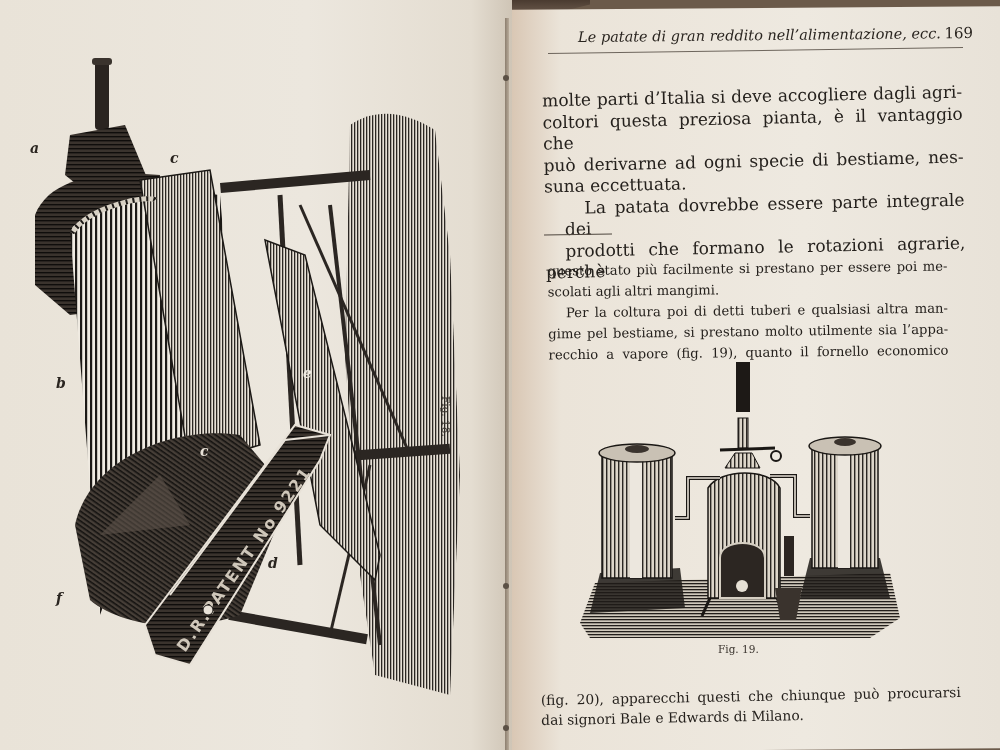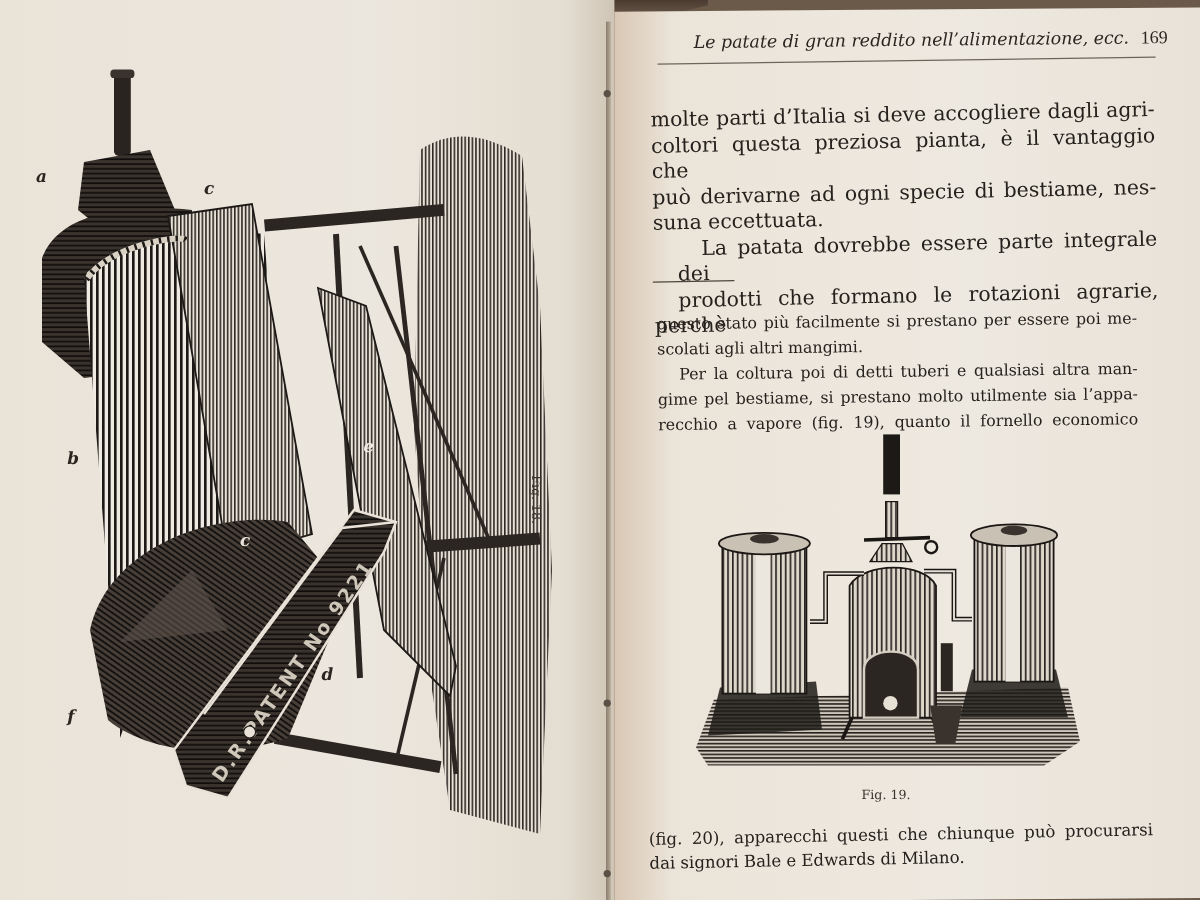--- a/index.html
+++ b/index.html
@@ -33,21 +33,21 @@
     background: #5b5045; left: 503px;
   }
 
   
   .running-head {
     position: absolute; left: 578px; top: 26px; width: 395px;
     font-style: italic; font-size: 14.5px; color: #2a2520;
     display: flex; justify-content: space-between; align-items: baseline;
     transform: rotate(-0.6deg);
   }
-  .running-head .folio { font-style: normal; font-size: 15px; font-family: Liberation Serif, serif; }
+  .running-head .folio { font-style: normal; font-size: 15px; }
   .head-rule {
     position: absolute; left: 548px; top: 50px; width: 415px; height: 1px;
     background: #6d655c; transform: rotate(-0.8deg);
   }
 
   .text-block {
     position: absolute; color: #25211d;
     font-family: "DejaVu Serif", serif;
   }
   .text-main {
@@ -67,21 +67,21 @@
   .text-note {
     left: 548px; top: 258px; width: 400px;
     font-size: 13.2px; line-height: 21px; text-align: justify;
     transform: rotate(-0.7deg);
   }
   .text-note p { margin: 0; }
 
   .caption {
     position: absolute; font-size: 10.5px; color: #3a342e;
   }
-  .caption-19 { left: 718px; top: 657px; }
+  .caption-19 { left: 718px; top: 643px; }
   .caption-18 {
     left: 452px; top: 396px; transform: rotate(90deg); transform-origin: left top;
   }
 
   .text-bottom {
     left: 541px; top: 686px; width: 420px;
     font-size: 13.8px; line-height: 20px; text-align: justify;
     transform: rotate(-1.1deg);
   }
 

